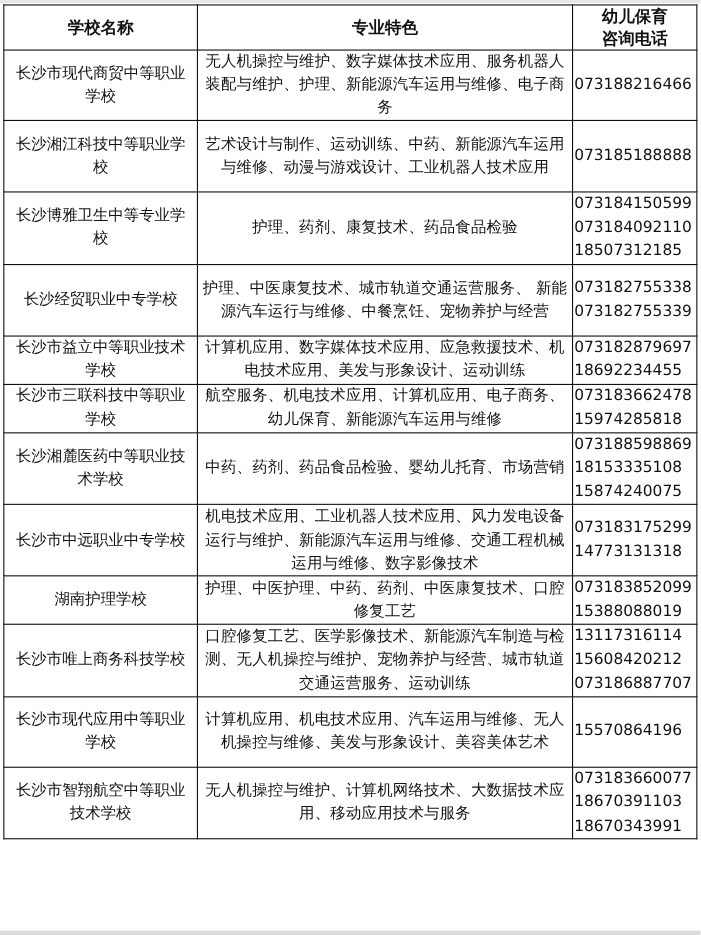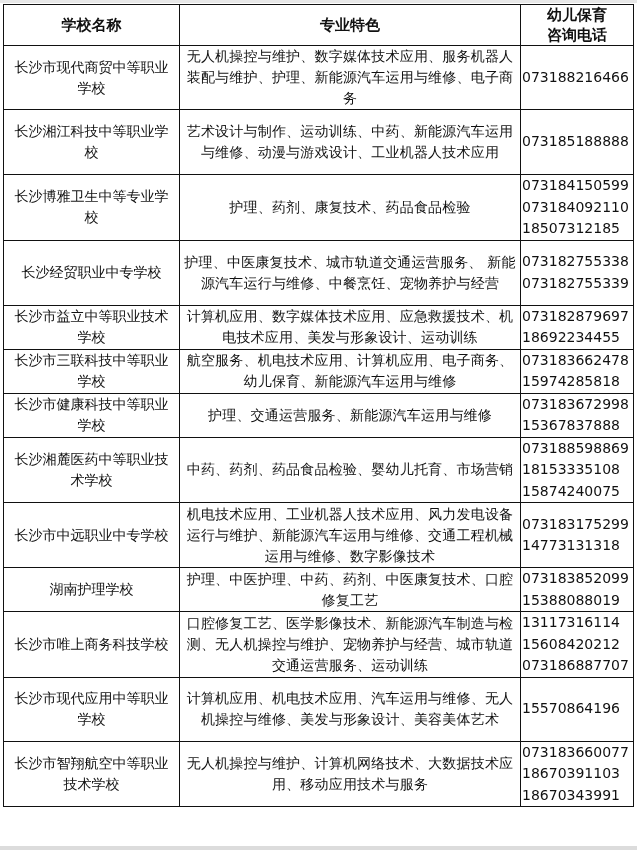--- a/index.html
+++ b/index.html
@@ -78,28 +78,20 @@
         </td>
       </tr>
       <tr style="height: 43px;">
         <td class="name">长沙市三联科技中等职业学校</td>
         <td class="spec">航空服务、机电技术应用、计算机应用、电子商务、幼儿保育、新能源汽车运用与维修</td>
         <td class="phone">
           <div>073183662478</div>
           <div>15974285818</div>
         </td>
       </tr>
-      <tr style="height: 44px;">
-        <td class="name">长沙市健康科技中等职业学校</td>
-        <td class="spec">护理、交通运营服务、新能源汽车运用与维修</td>
-        <td class="phone">
-          <div>073183672998</div>
-          <div>15367837888</div>
-        </td>
-      </tr>
       <tr style="height: 64px;">
         <td class="name">长沙湘麓医药中等职业技术学校</td>
         <td class="spec">中药、药剂、药品食品检验、婴幼儿托育、市场营销</td>
         <td class="phone">
           <div>073188598869</div>
           <div>18153335108</div>
           <div>15874240075</div>
         </td>
       </tr>
       <tr style="height: 65px;">

